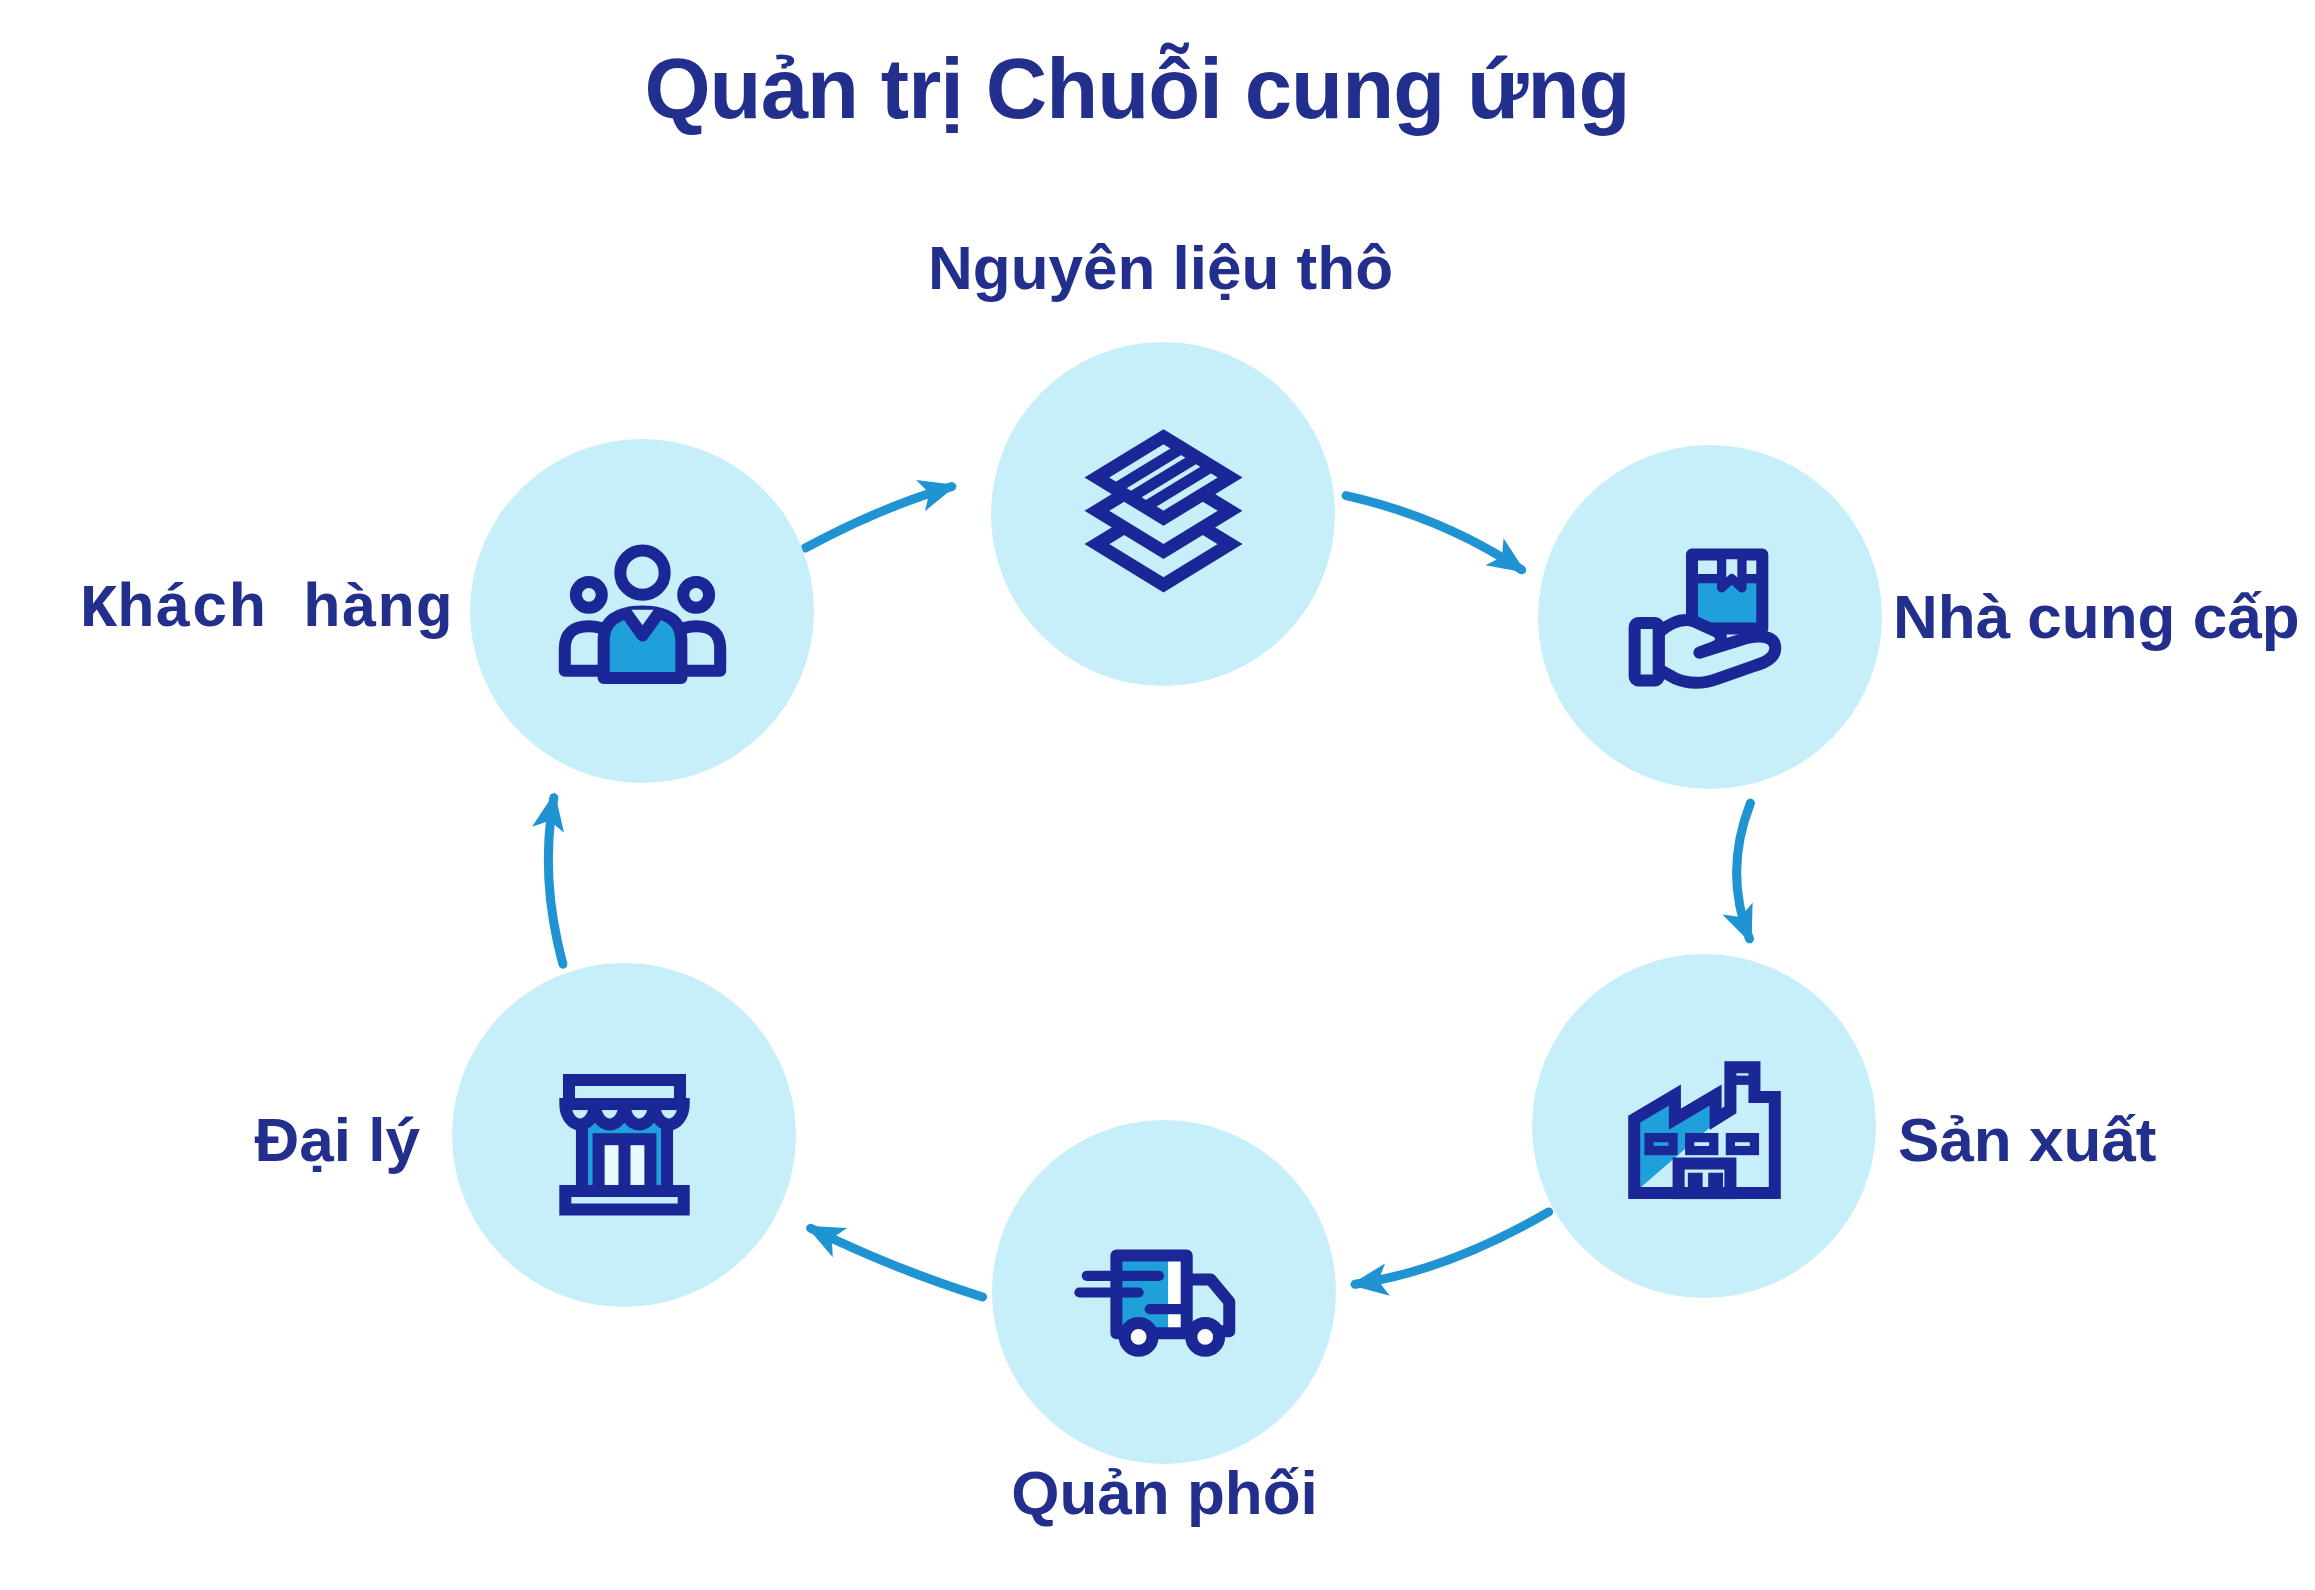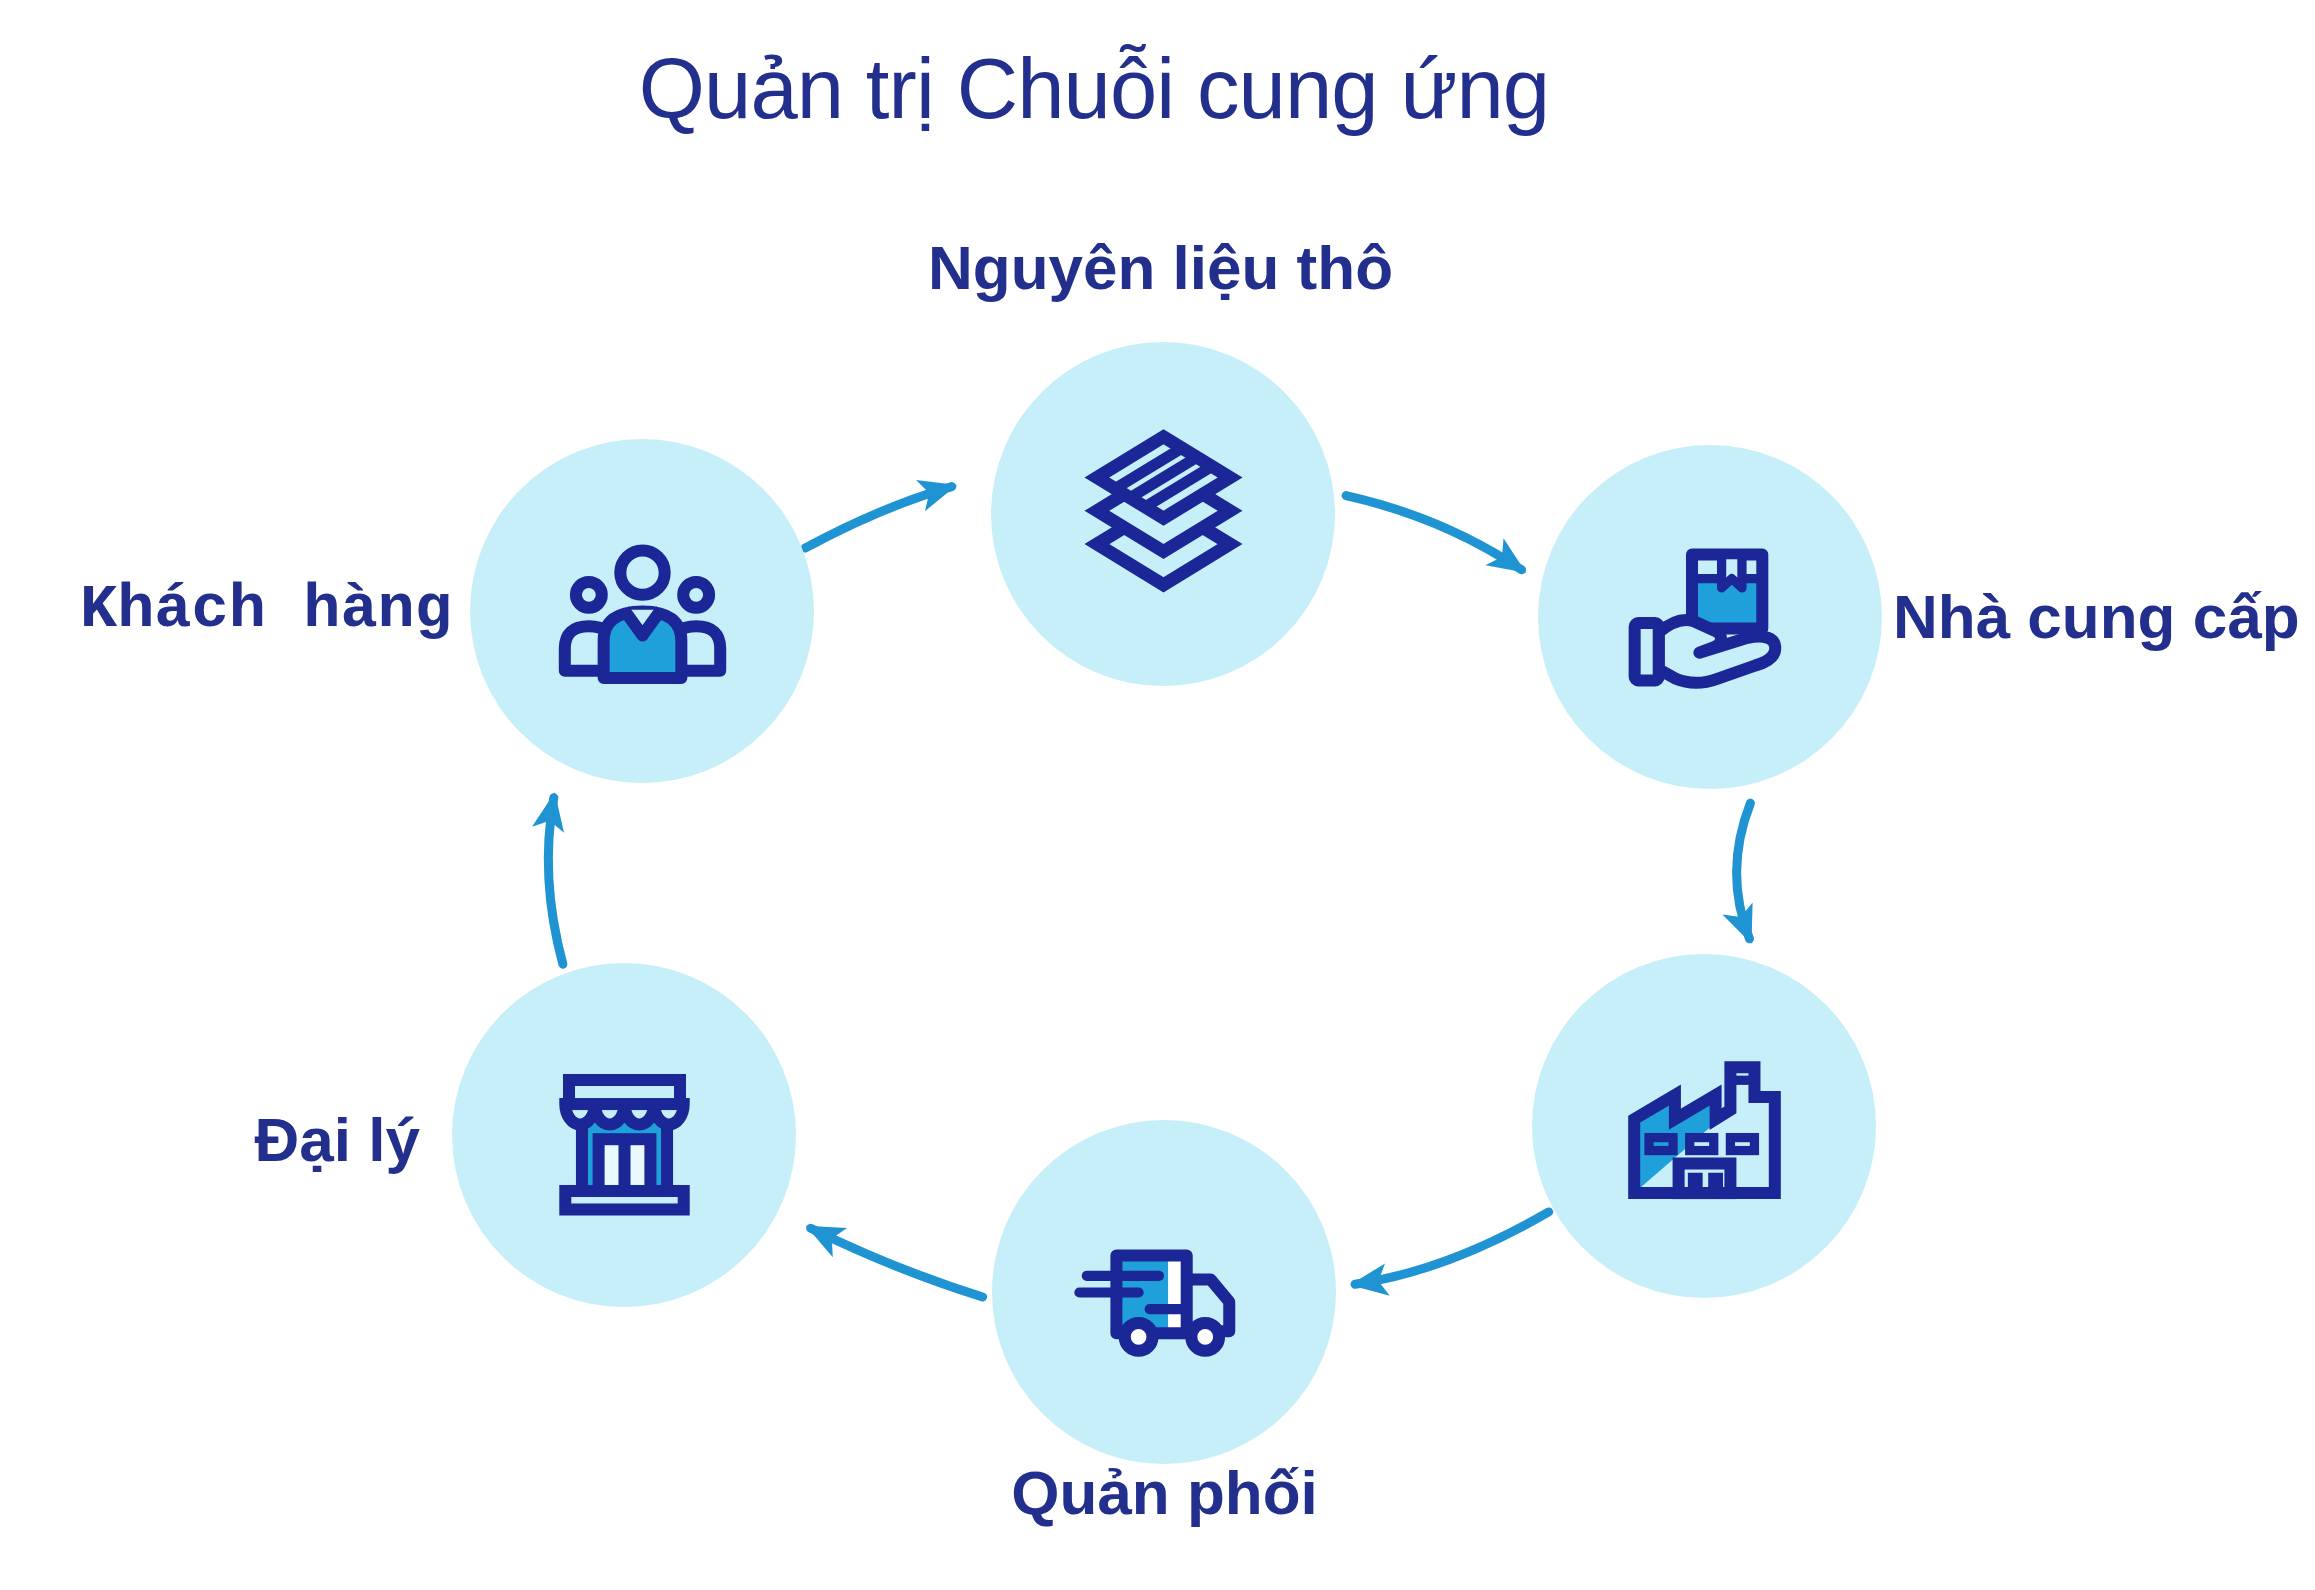--- a/index.html
+++ b/index.html
@@ -6,22 +6,23 @@
   .canvas{
     position:relative;
     width:2316px;height:1590px;
     background:#ffffff;
     font-family:"Liberation Sans", sans-serif;
     overflow:hidden;
   }
   .title{
     position:absolute;left:0;top:40px;width:2188px;
     text-align:center;
-    font-size:85px;font-weight:400;letter-spacing:-0.9px;
+    font-size:85px;font-weight:700;letter-spacing:-0.9px;
     color:#232F8C;
+    padding-left:43px;
   }
   .node-circle{
     position:absolute;width:344px;height:344px;border-radius:50%;
     background:#C7EFFA;
     display:flex;align-items:center;justify-content:center;
   }
   .node-label{
     position:absolute;
     font-size:62px;font-weight:700;color:#232F8C;
     line-height:76px;white-space:nowrap;
@@ -90,20 +91,21 @@
       <rect x="40" y="16" width="38" height="40" fill="#1FA0DB"></rect>
       <rect x="40" y="16" width="38" height="13" fill="#C7EFFA"></rect>
       <rect x="40" y="16" width="38" height="40" fill="none" stroke="#1B2796" stroke-width="6.5" stroke-linejoin="round"></rect>
       <path d="M40,29 H78" stroke="#1B2796" stroke-width="5" fill="none"></path>
       <path d="M56,16 h11 v18 l-5.5,-5 l-5.5,5 Z" fill="#C7EFFA" stroke="#1B2796" stroke-width="5" stroke-linejoin="round"></path>
       <path d="M22,58 C28,53 35,50 41,52 L52,57 C57,59 57,64 52,66 L44,69 L70,61 C79,59 85,61 85,66.5 C85,71 81,74 74,76 L54,83 C46,86 38,86 31,83 L22,78 Z" fill="#C7EFFA" stroke="#1B2796" stroke-width="6.5" stroke-linejoin="round"></path>
       <rect x="9" y="53" width="13" height="31" rx="2" fill="#C7EFFA" stroke="#1B2796" stroke-width="6.5"></rect>
     </svg>
   </div>
 
+  <div class="node-label lbl-left l-production">Sản xuất</div>
   <div class="node-circle c-production">
     <svg width="185" height="185" viewBox="0 0 100 100">
       <path d="M12,46 L34,33 L34,46 L56,33 L56,46 L64,41 L12,86 Z" fill="#1FA0DB"></path>
       <path d="M12,86 V46 L34,33 V46 L56,33 V46 L64,41 V18 H77 V34 H88 V86 Z" fill="none" stroke="#1B2796" stroke-width="6.5" stroke-linejoin="miter"></path>
       <path d="M63,25 H78" stroke="#1B2796" stroke-width="5" fill="none"></path>
       <g fill="none" stroke="#1B2796" stroke-width="5">
         <rect x="20" y="56" width="13" height="7"></rect>
         <rect x="42" y="56" width="13" height="7"></rect>
         <rect x="64" y="56" width="13" height="7"></rect>
       </g>

